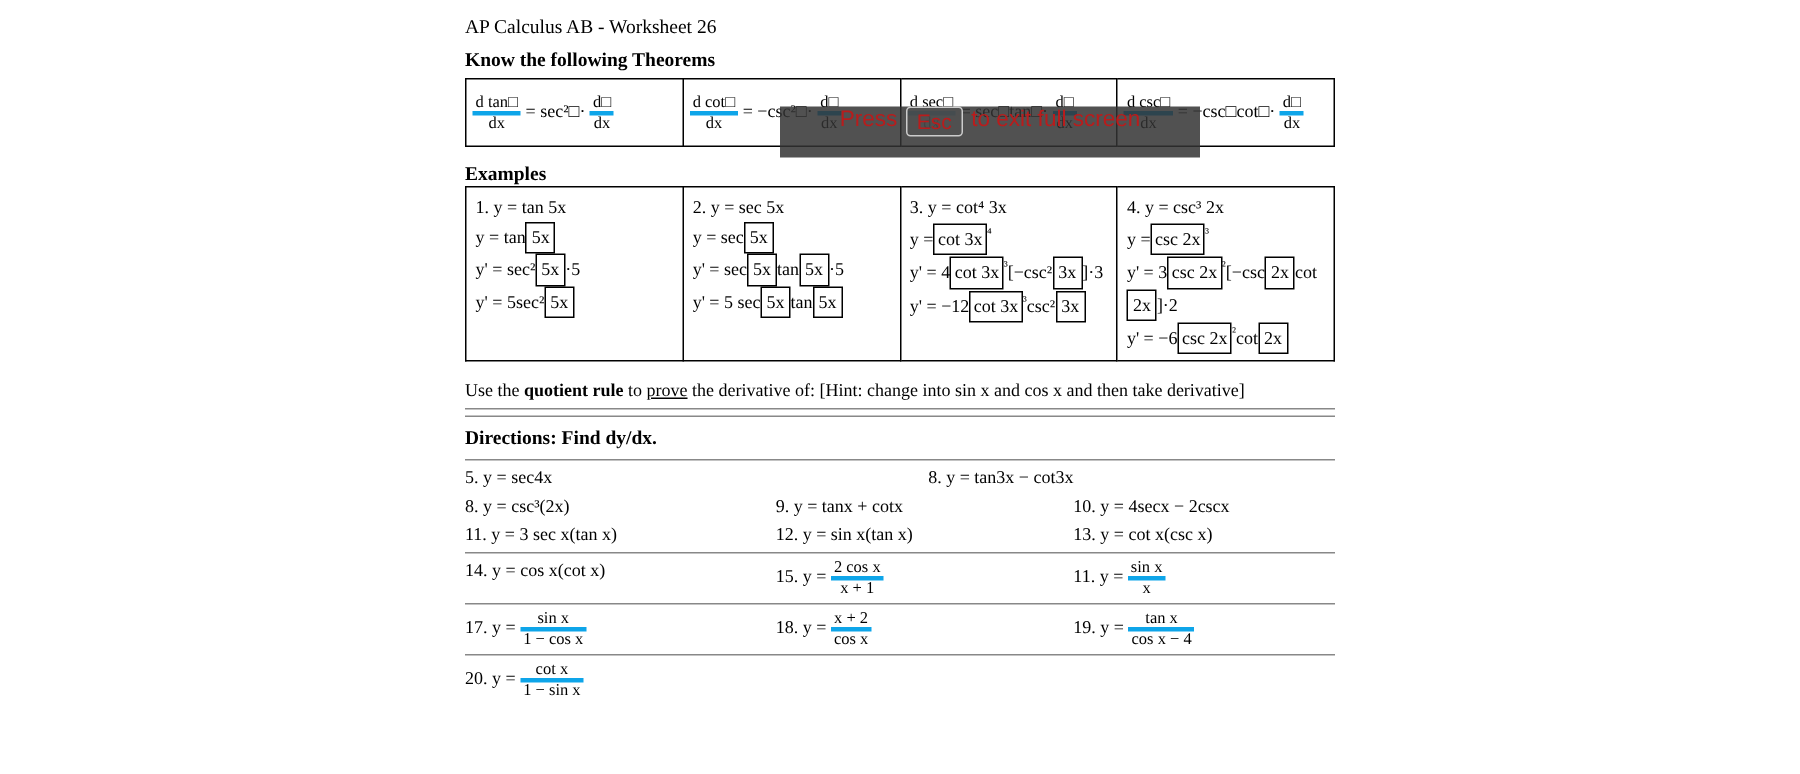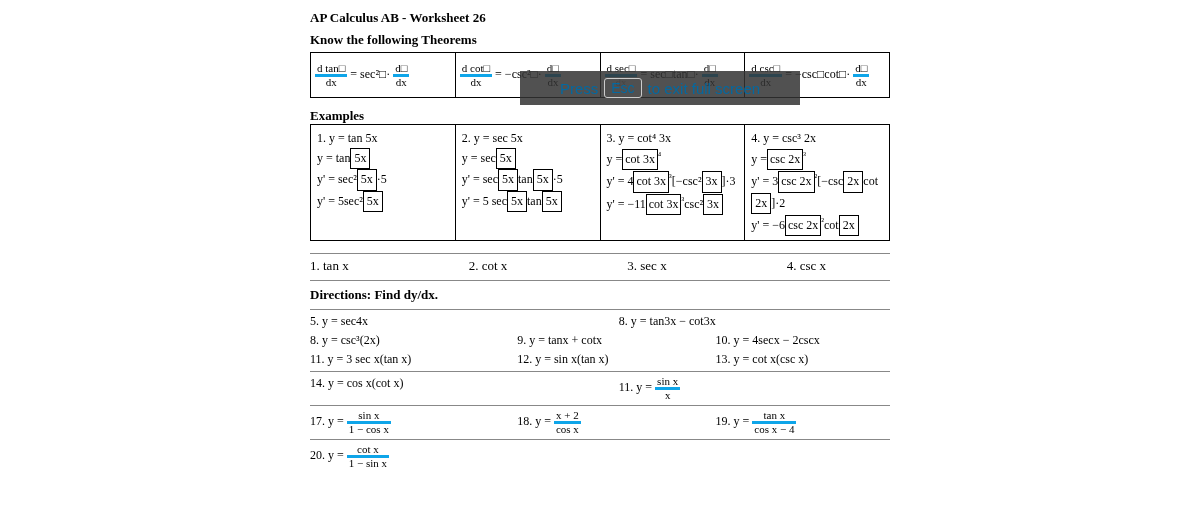--- a/index.html
+++ b/index.html
@@ -15,41 +15,41 @@
   }
   .page {
     width: 600px;
     margin: 0 auto;
     padding: 10px 10px 20px 10px;
     box-sizing: border-box;
   }
   .hdr-row {
     display: flex;
     justify-content: flex-start;
-    font-weight: bold;
+    font-weight: normal;
     margin-bottom: 6px;
     flex-direction: column;
   }
   .subhdr {
     font-weight: bold;
     margin-bottom: 4px;
   }
   
   .overlay {
     position: absolute;
     left: 520px;
     top: 71px;
     width: 280px;
     height: 34px;
     background: rgba(50,50,50,0.85);
-    color: #0369a1;
+    color: #b91c1c;
     font-family: Arial, sans-serif;
     font-size: 15px;
     display: flex;
-    align-items: center;
+    align-items: flex-start;
     justify-content: center;
     gap: 6px;
   }
   .keycap {
     display: inline-block;
     border: 1px solid #ccc;
     border-radius: 3px;
     padding: 1px 6px;
     background: rgba(80,80,80,0.7);
     font-size: 14px;
@@ -179,39 +179,36 @@
       <td>
         <div>2. y = sec 5x</div>
         <div><span>y = sec</span><span class="box">5x</span></div>
         <div><span>y' = sec</span><span class="box">5x</span><span>tan</span><span class="box">5x</span><span>·5</span></div>
         <div><span>y' = 5 sec</span><span class="box">5x</span><span>tan</span><span class="box">5x</span></div>
       </td>
       <td>
         <div>3. y = cot⁴ 3x</div>
         <div><span>y =</span><span class="box">cot 3x</span><span class="sup">⁴</span></div>
         <div><span>y' = 4</span><span class="box">cot 3x</span><span class="sup">³</span><span>[−csc²</span><span class="box">3x</span><span>]·3</span></div>
-        <div><span>y' = −11</span><span class="box">cot 3x</span><span class="sup">³</span><span>csc²</span><span class="box">3x</span></div>
+        <div><span>y' = −12</span><span class="box">cot 3x</span><span class="sup">³</span><span>csc²</span><span class="box">3x</span></div>
       </td>
       <td>
         <div>4. y = csc³ 2x</div>
         <div><span>y =</span><span class="box">csc 2x</span><span class="sup">³</span></div>
         <div><span>y' = 3</span><span class="box">csc 2x</span><span class="sup">²</span><span>[−csc</span><span class="box">2x</span><span>cot</span><span class="box">2x</span><span>]·2</span></div>
         <div><span>y' = −6</span><span class="box">csc 2x</span><span class="sup">²</span><span>cot</span><span class="box">2x</span></div>
       </td>
     </tr>
   </tbody>
     </table>
 
-  <hr>
-  <div class="inline-list">
-    <span>1.  tan x</span>
-    <span>2.  cot x</span>
-    <span>3.  sec x</span>
-    <span>4.  csc x</span>
-  </div>
+  <div class="sect">
+    <span>Use the </span><b>quotient rule</b><span> to </span><u>prove</u><span> the derivative of: [Hint: change into sin x and cos x and then take derivative]</span>
+  </div>
+  <hr>
   <hr>
   <div class="dirs">Directions:  Find dy/dx.</div>
   <hr>
 
   <div class="probrow">
     <div>5. y = sec4x</div>
     <div>8.  y = tan3x − cot3x</div>
   </div>
   <div class="probrow">
     <div>8. y = csc³(2x)</div>
@@ -219,20 +216,24 @@
     <div>10.  y = 4secx − 2cscx</div>
   </div>
   <div class="probrow">
     <div>11.  y = 3 sec x(tan x)</div>
     <div>12. y = sin x(tan x)</div>
     <div>13. y = cot x(csc x)</div>
   </div>
   <hr>
   <div class="probrow">
     <div>14.  y = cos x(cot x)</div>
+    <div>
+      <span>15.  y =</span>
+      <span class="frac"><span class="num">2 cos x</span><span class="den">x + 1</span></span>
+    </div>
     <div>
       <span>11.  y =</span>
       <span class="frac"><span class="num">sin x</span><span class="den">x</span></span>
     </div>
   </div>
   <hr>
   <div class="probrow">
     <div>
       <span>17.  y =</span>
       <span class="frac"><span class="num">sin x</span><span class="den">1 − cos x</span></span>

